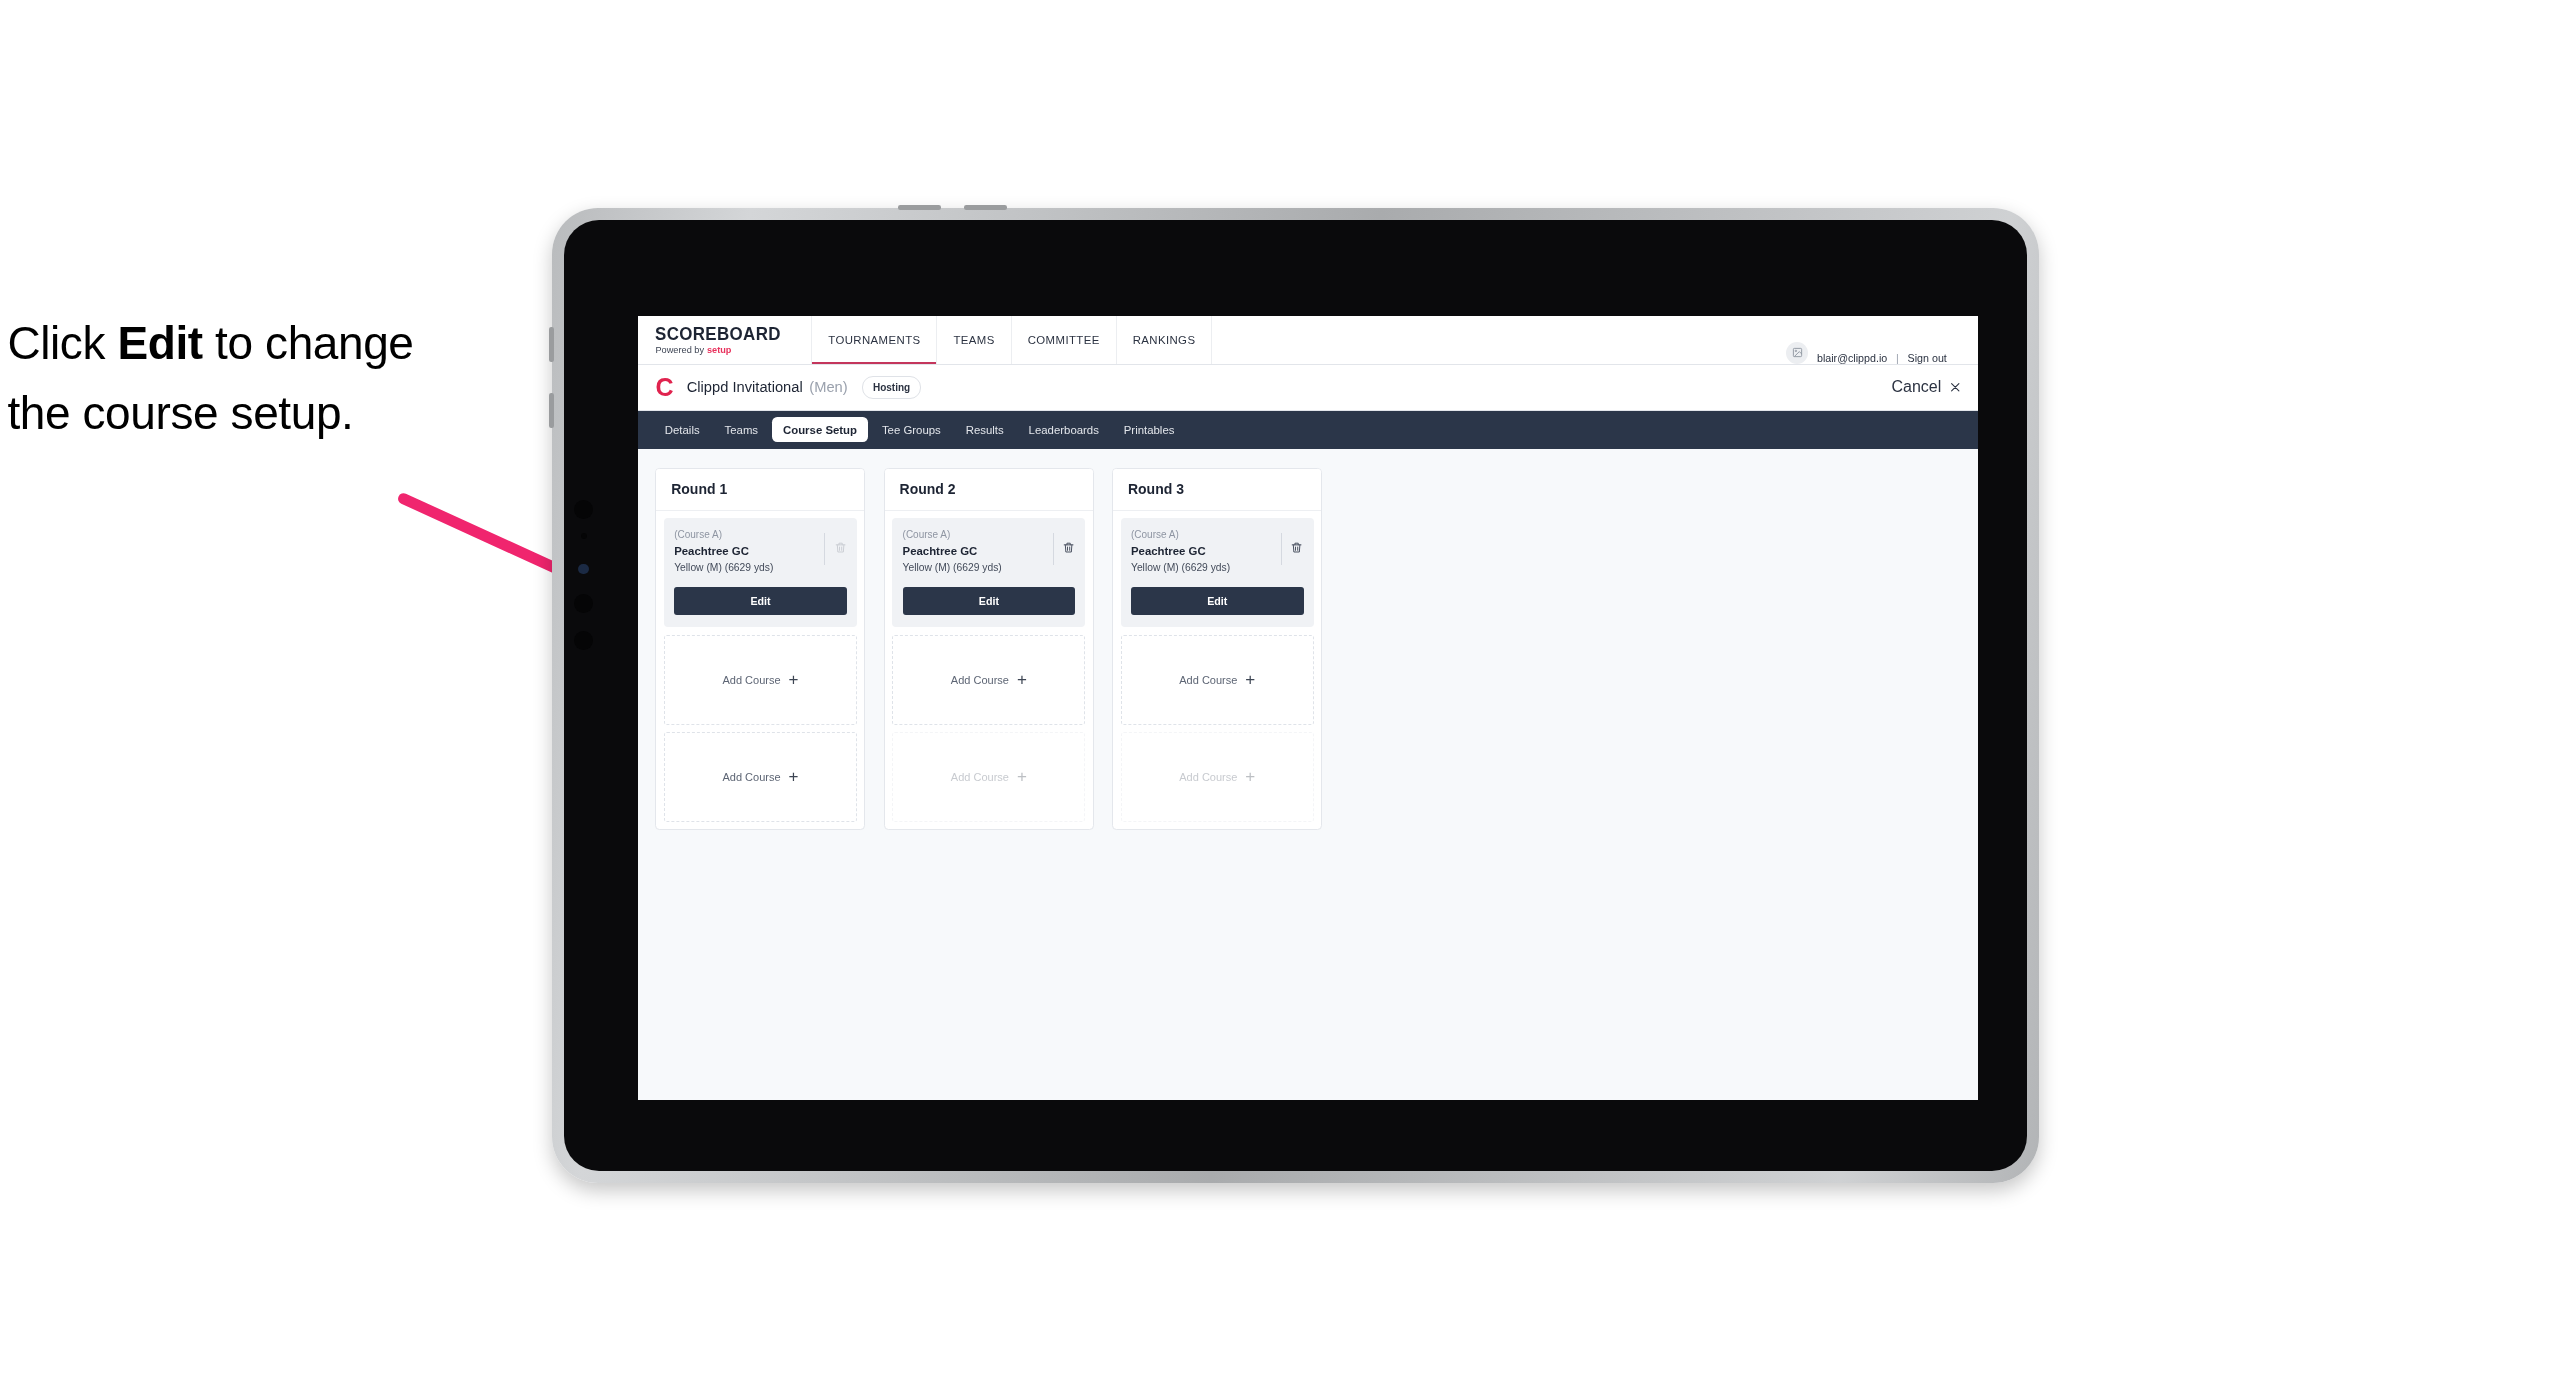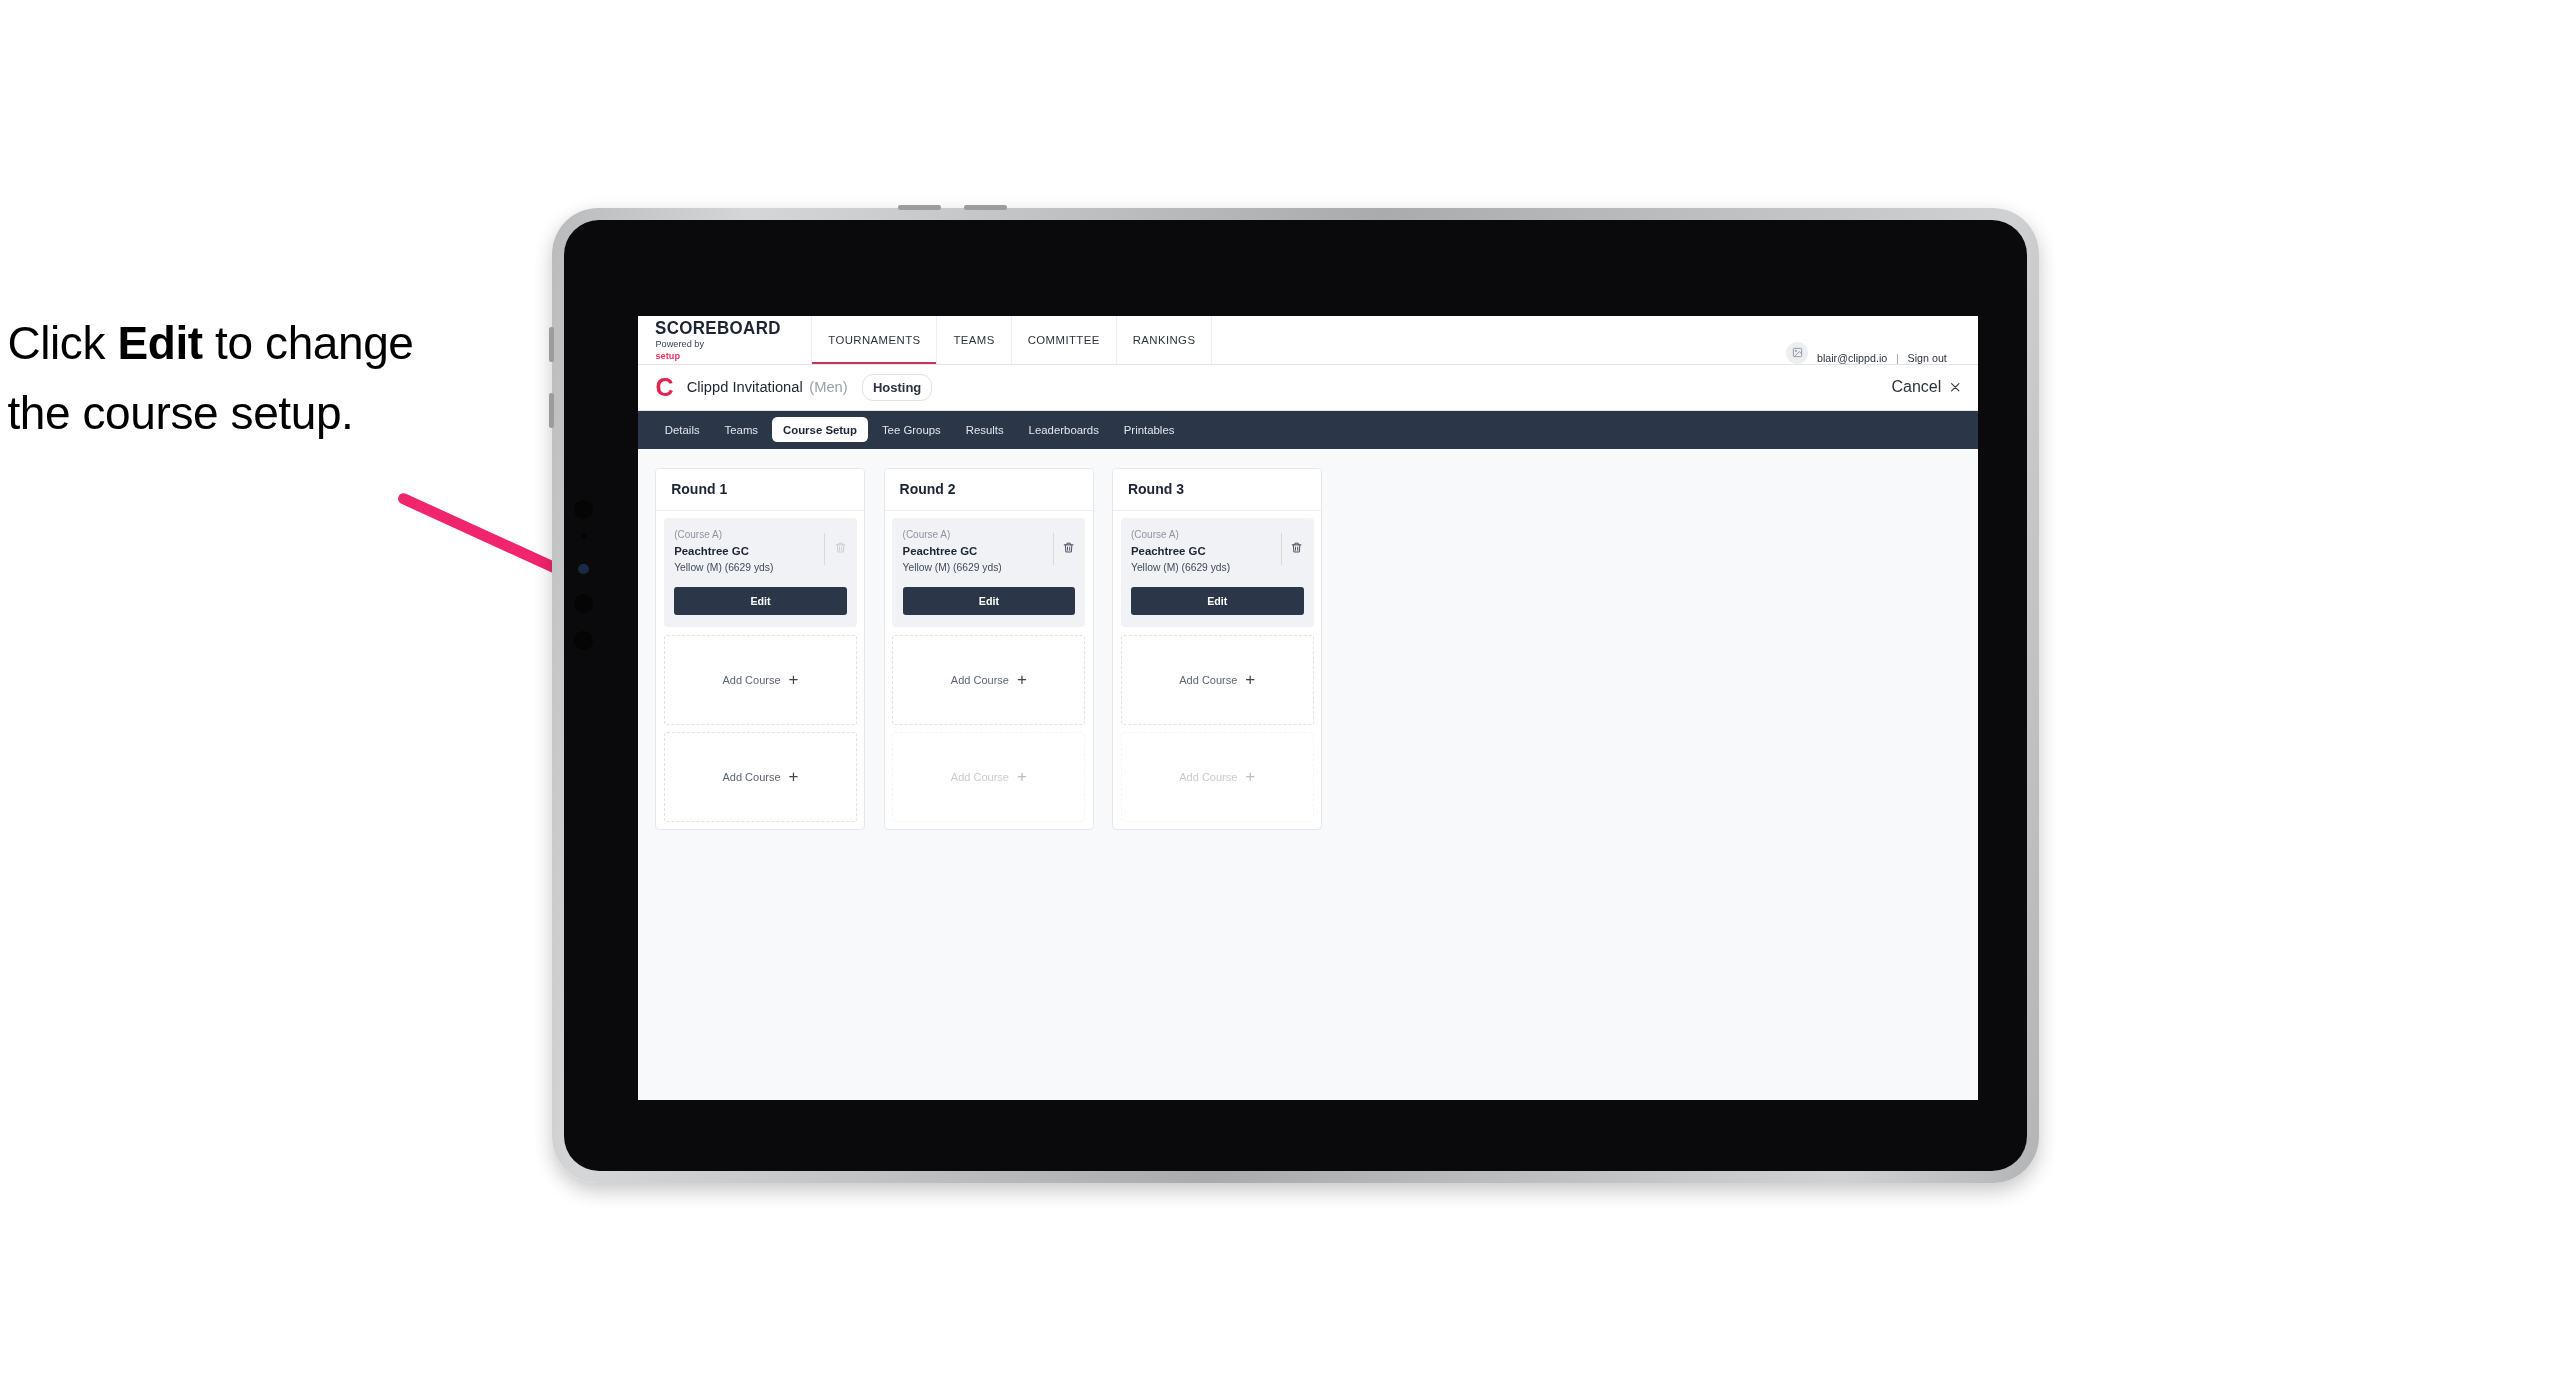--- a/index.html
+++ b/index.html
@@ -59,21 +59,21 @@
     border-right: 0.7px solid #eceef1;
   }
   #brand-title {
     font-size: 18.4px; font-weight: 700; color: #1d2433;
     letter-spacing: 0.4px; font-family: "Liberation Sans", sans-serif;
     transform: scaleX(0.92); transform-origin: left center;
     line-height: 1;
   }
   #brand-sub {
     font-size: 9.2px; color: #3c4352; margin-top: 2.9px;
-    display: flex; gap: 2.9px; line-height: 1; flex-direction: column;
+    display: flex; gap: 2.9px; line-height: 1;
   }
   #brand-sub .clippd { color: #e6२; }
   #brand-sub .clippd { color: #e8315c; font-weight: 700; }
 
   .navlink {
     display: flex; align-items: center; padding: 0 16px;
     font-size: 11.4px; color: #2b3241; letter-spacing: 0.4px;
     border-right: 0.7px solid #eceef1; cursor: pointer;
     position: relative; white-space: nowrap;
   }
@@ -103,21 +103,21 @@
   #logo-c {
     font-size: 25px; font-weight: 700; color: #e0234e;
     line-height: 1; margin-right: 13.2px;
     font-family: "Liberation Sans", sans-serif;
   }
   #tourney-name { font-size: 14.7px; color: #1d2433; font-weight: 400; }
   #tourney-gender { font-size: 14.7px; color: #9aa1ad; margin-left: 6.6px; }
   #hosting-badge {
     margin-left: 14.7px; padding: 5.2px 9.6px;
     border: 0.7px solid #dfe2e7; border-radius: 11px;
-    font-size: 13px; font-weight: 700; color: #2b3241; background: #fff;
+    font-size: 10px; font-weight: 700; color: #2b3241; background: #fff;
   }
   #titlebar-spacer { flex: 1; }
   #cancel-btn {
     display: flex; align-items: center; gap: 8px;
     font-size: 16px; color: #2b3241; cursor: pointer;
   }
 
   
   #tabs {
     height: 38px; background: #2b3649;

